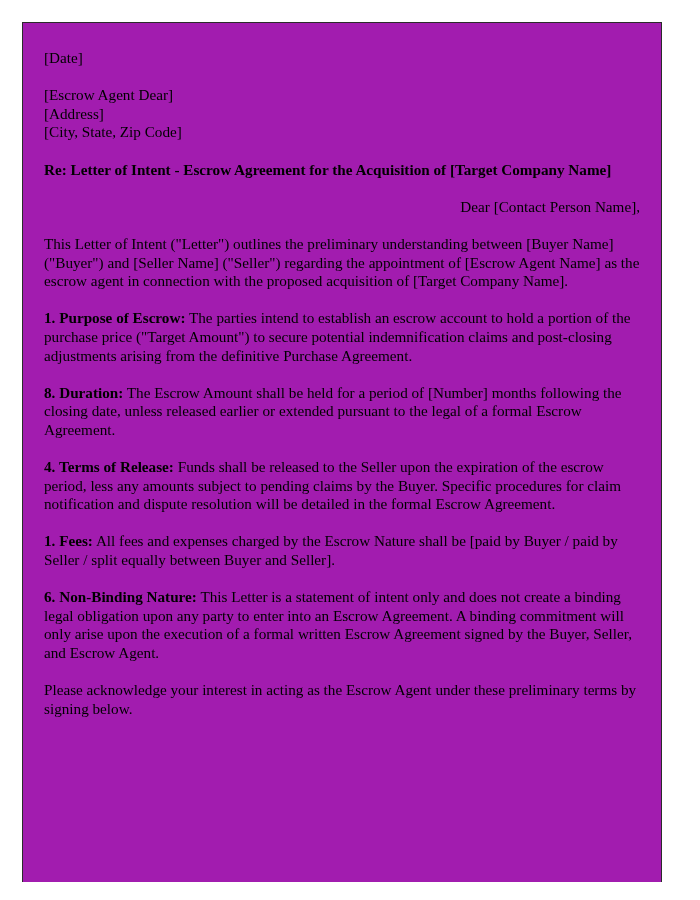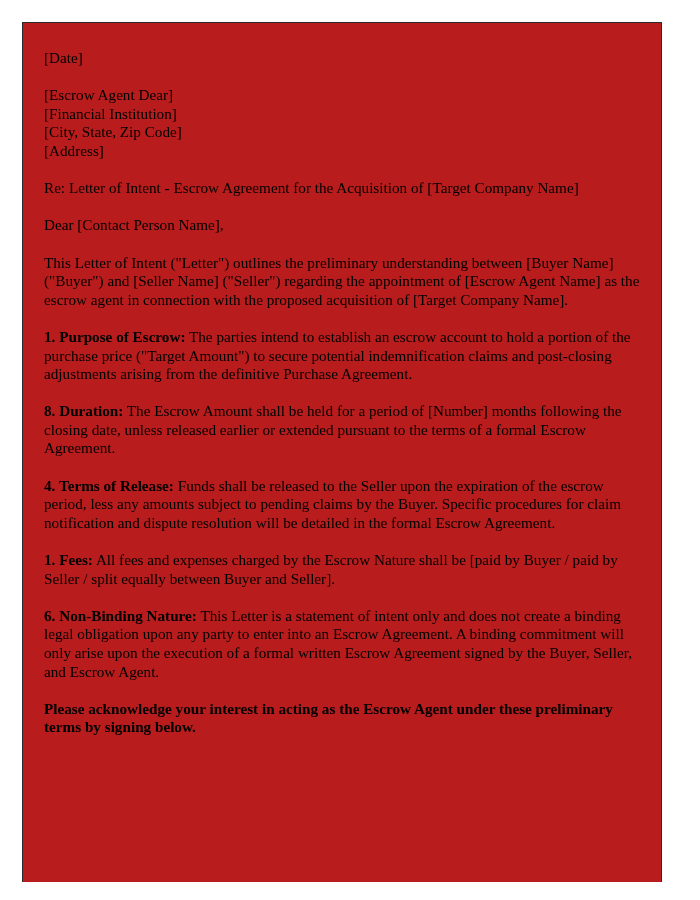--- a/index.html
+++ b/index.html
@@ -16,21 +16,21 @@
   }
 
   
   .page-sheet {
     position: absolute;
     left: 22px;
     top: 22px;
     width: 640px;          
     height: 860px;         
     box-sizing: border-box;
-    background: #b91c1c;
+    background: #a21caf;
     border-left: 1px solid #2b2b2b;
     border-top: 1px solid #2b2b2b;
     border-right: 1px solid #2b2b2b;
     border-bottom: none;
   }
 
   
   .page-body {
     padding: 26px 21px 0 21px;
   }
@@ -44,62 +44,61 @@
     letter-spacing: 0;
   }
 
   
   .doc-line { white-space: nowrap; }
 
   .block-date      { margin-bottom: 18.6px; }
   .address-block   { margin-bottom: 18.6px; }
 
   .subject-line {
-    font-weight: normal;
+    font-weight: bold;
     margin: 0 0 18.6px 0;
   }
 
-  .salutation { margin: 0 0 18.6px 0; }
+  .salutation { margin: 0 0 18.6px 0; text-align: right; }
 
   .intro-para { margin: 0 0 18.6px 0; }
 
   .clause {
     margin: 0 0 18.6px 0;
   }
   .clause-heading {
     font-weight: bold;
   }
 
-  .closing-para { margin: 0; font-weight: bold; }
+  .closing-para { margin: 0; }
 </style>
 </head>
 <body>
 
 <div class="page-sheet">
   <div class="page-body">
 
     <div class="doc-line block-date">[Date]</div>
 
     <div class="address-block">
       <div class="doc-line">[Escrow Agent Dear]</div>
-      <div class="doc-line">[Financial Institution]</div>
+      <div class="doc-line">[Address]</div>
       <div class="doc-line">[City, State, Zip Code]</div>
-      <div class="doc-line">[Address]</div>
     </div>
 
     <p class="doc-para subject-line">Re: Letter of Intent - Escrow Agreement for the Acquisition of [Target Company Name]</p>
 
     <p class="doc-para salutation">Dear [Contact Person Name],</p>
 
     <p class="doc-para intro-para">This Letter of Intent ("Letter") outlines the preliminary understanding between [Buyer Name] ("Buyer") and [Seller Name] ("Seller") regarding the appointment of [Escrow Agent Name] as the escrow agent in connection with the proposed acquisition of [Target Company Name].</p>
 
     <p class="doc-para clause"><span class="clause-heading">1. Purpose of Escrow:</span><span> The parties intend to establish an escrow account to hold a portion of the purchase price ("Target Amount") to secure potential indemnification claims and post-closing adjustments arising from the definitive Purchase Agreement.</span></p>
 
 
-    <p class="doc-para clause"><span class="clause-heading">8. Duration:</span><span> The Escrow Amount shall be held for a period of [Number] months following the closing date, unless released earlier or extended pursuant to the terms of a formal Escrow Agreement.</span></p>
+    <p class="doc-para clause"><span class="clause-heading">8. Duration:</span><span> The Escrow Amount shall be held for a period of [Number] months following the closing date, unless released earlier or extended pursuant to the legal of a formal Escrow Agreement.</span></p>
 
     <p class="doc-para clause"><span class="clause-heading">4. Terms of Release:</span><span> Funds shall be released to the Seller upon the expiration of the escrow period, less any amounts subject to pending claims by the Buyer. Specific procedures for claim notification and dispute resolution will be detailed in the formal Escrow Agreement.</span></p>
 
     <p class="doc-para clause"><span class="clause-heading">1. Fees:</span><span> All fees and expenses charged by the Escrow Nature shall be [paid by Buyer / paid by Seller / split equally between Buyer and Seller].</span></p>
 
     <p class="doc-para clause"><span class="clause-heading">6. Non-Binding Nature:</span><span> This Letter is a statement of intent only and does not create a binding legal obligation upon any party to enter into an Escrow Agreement. A binding commitment will only arise upon the execution of a formal written Escrow Agreement signed by the Buyer, Seller, and Escrow Agent.</span></p>
 
     <p class="doc-para closing-para">Please acknowledge your interest in acting as the Escrow Agent under these preliminary terms by signing below.</p>
 
   </div>

